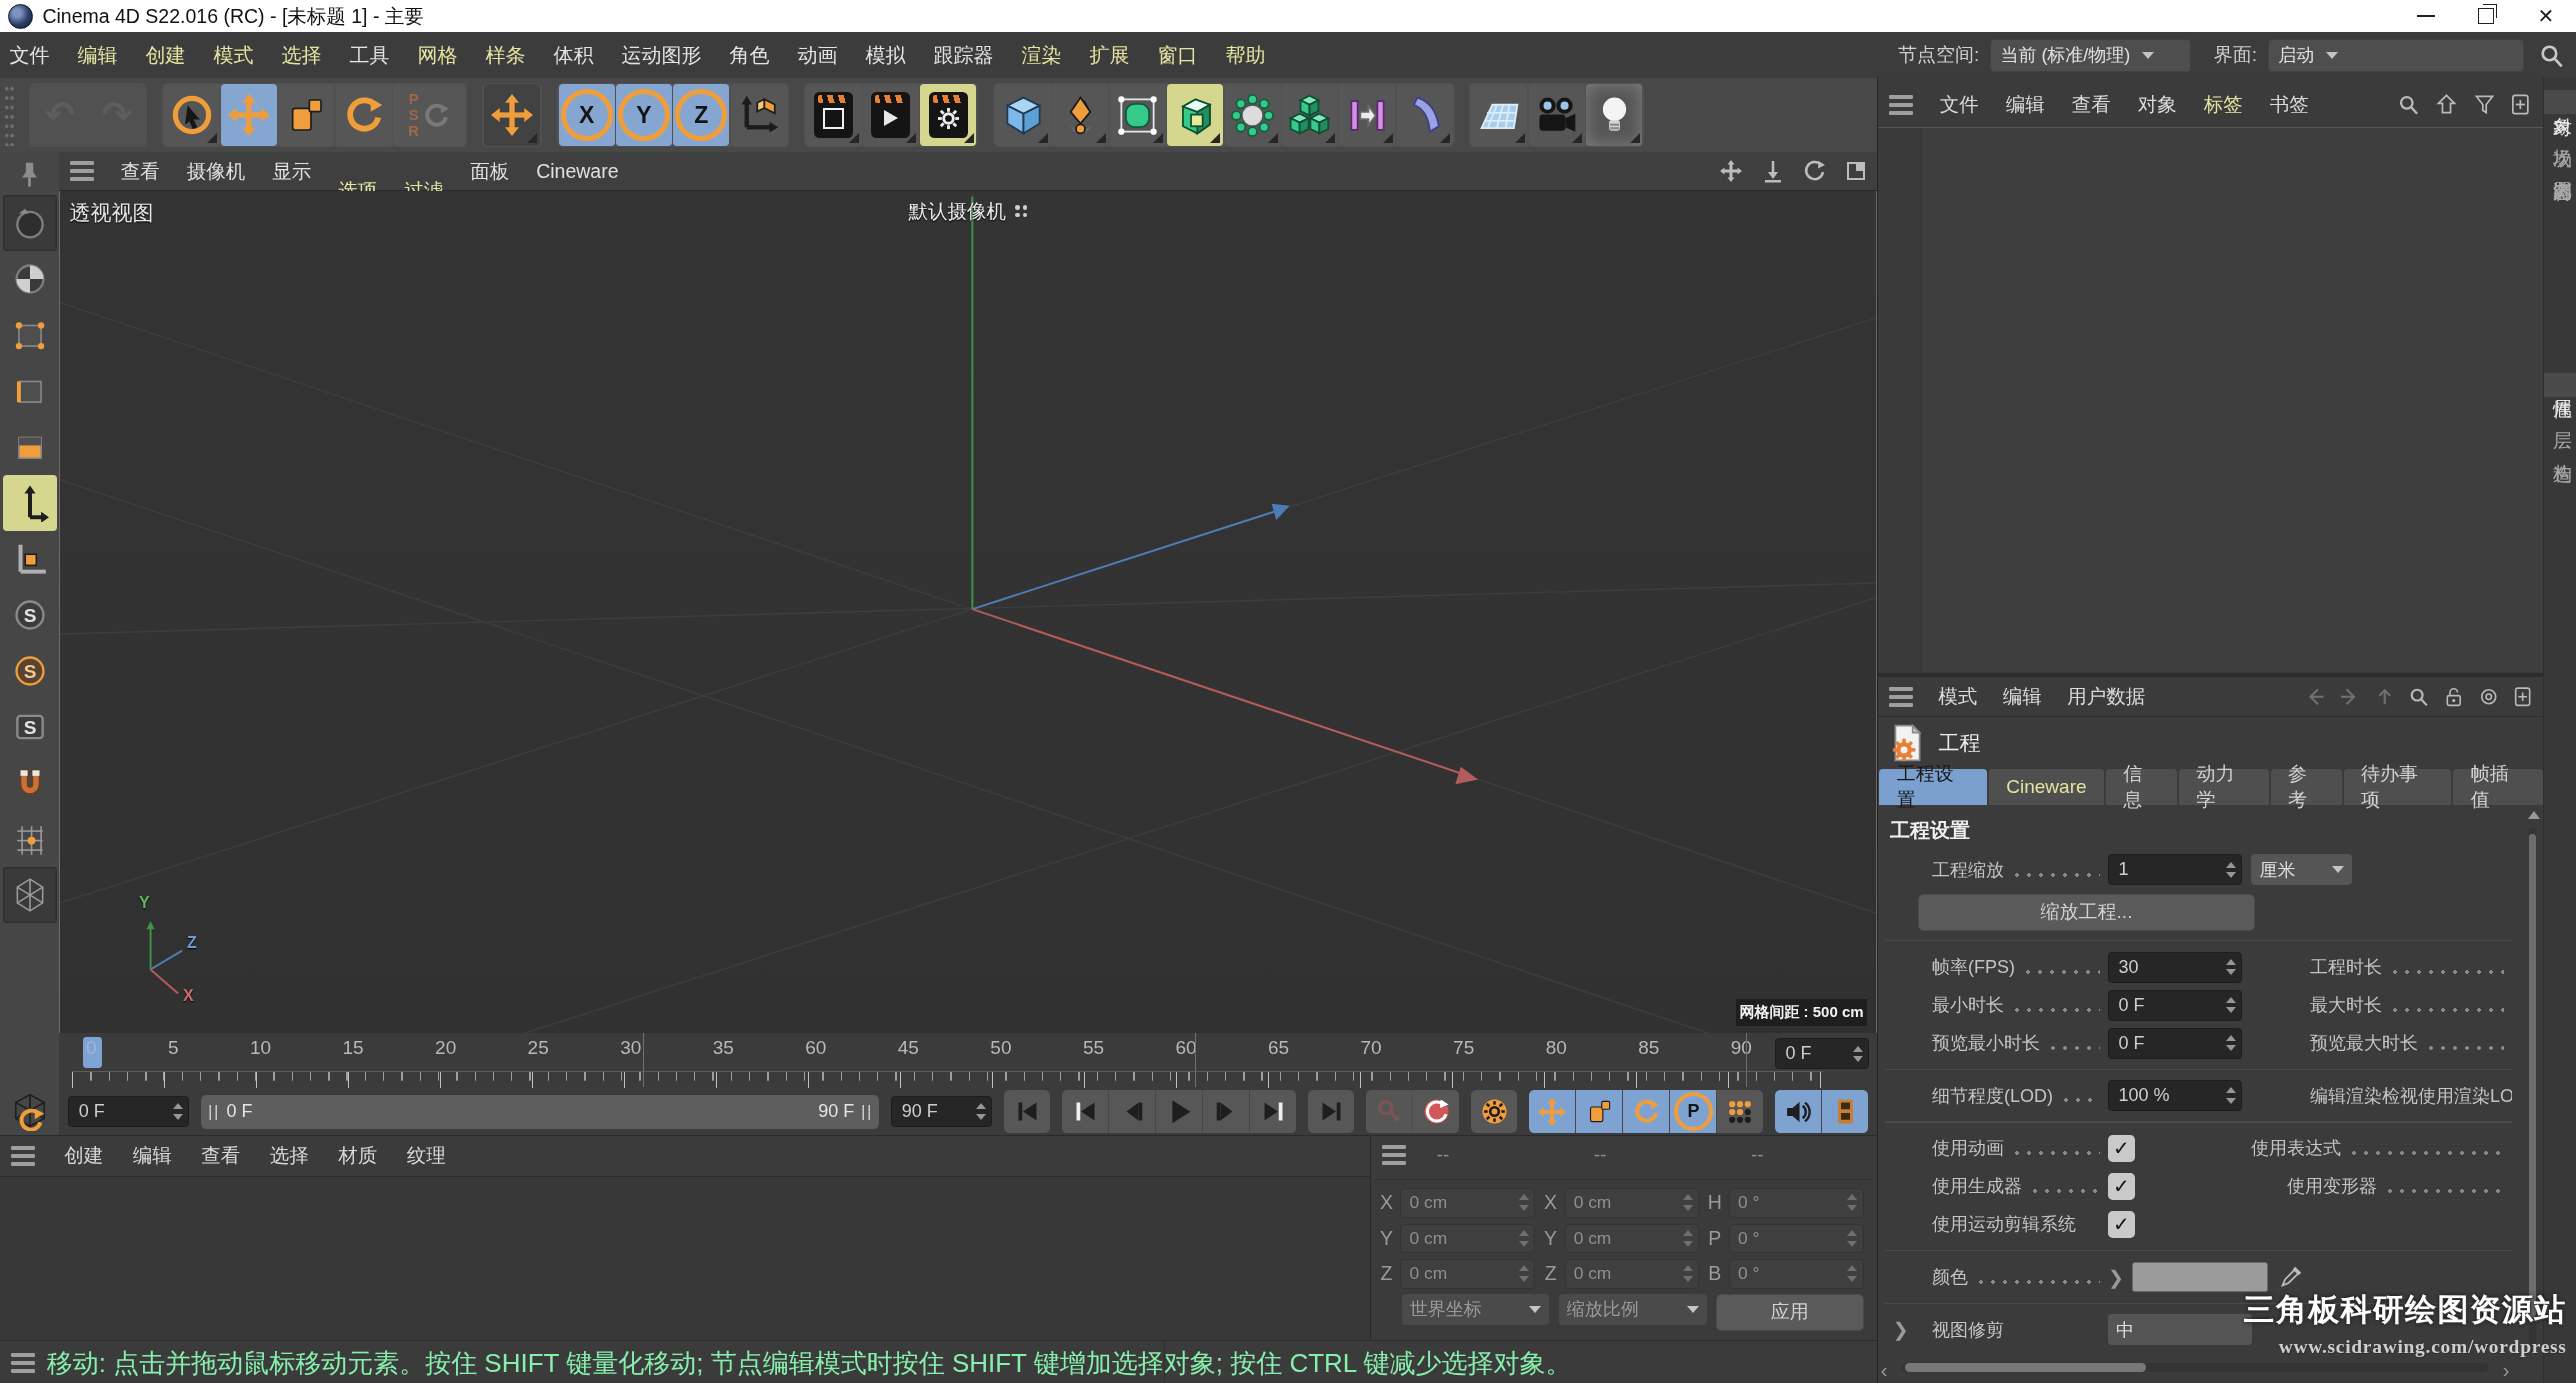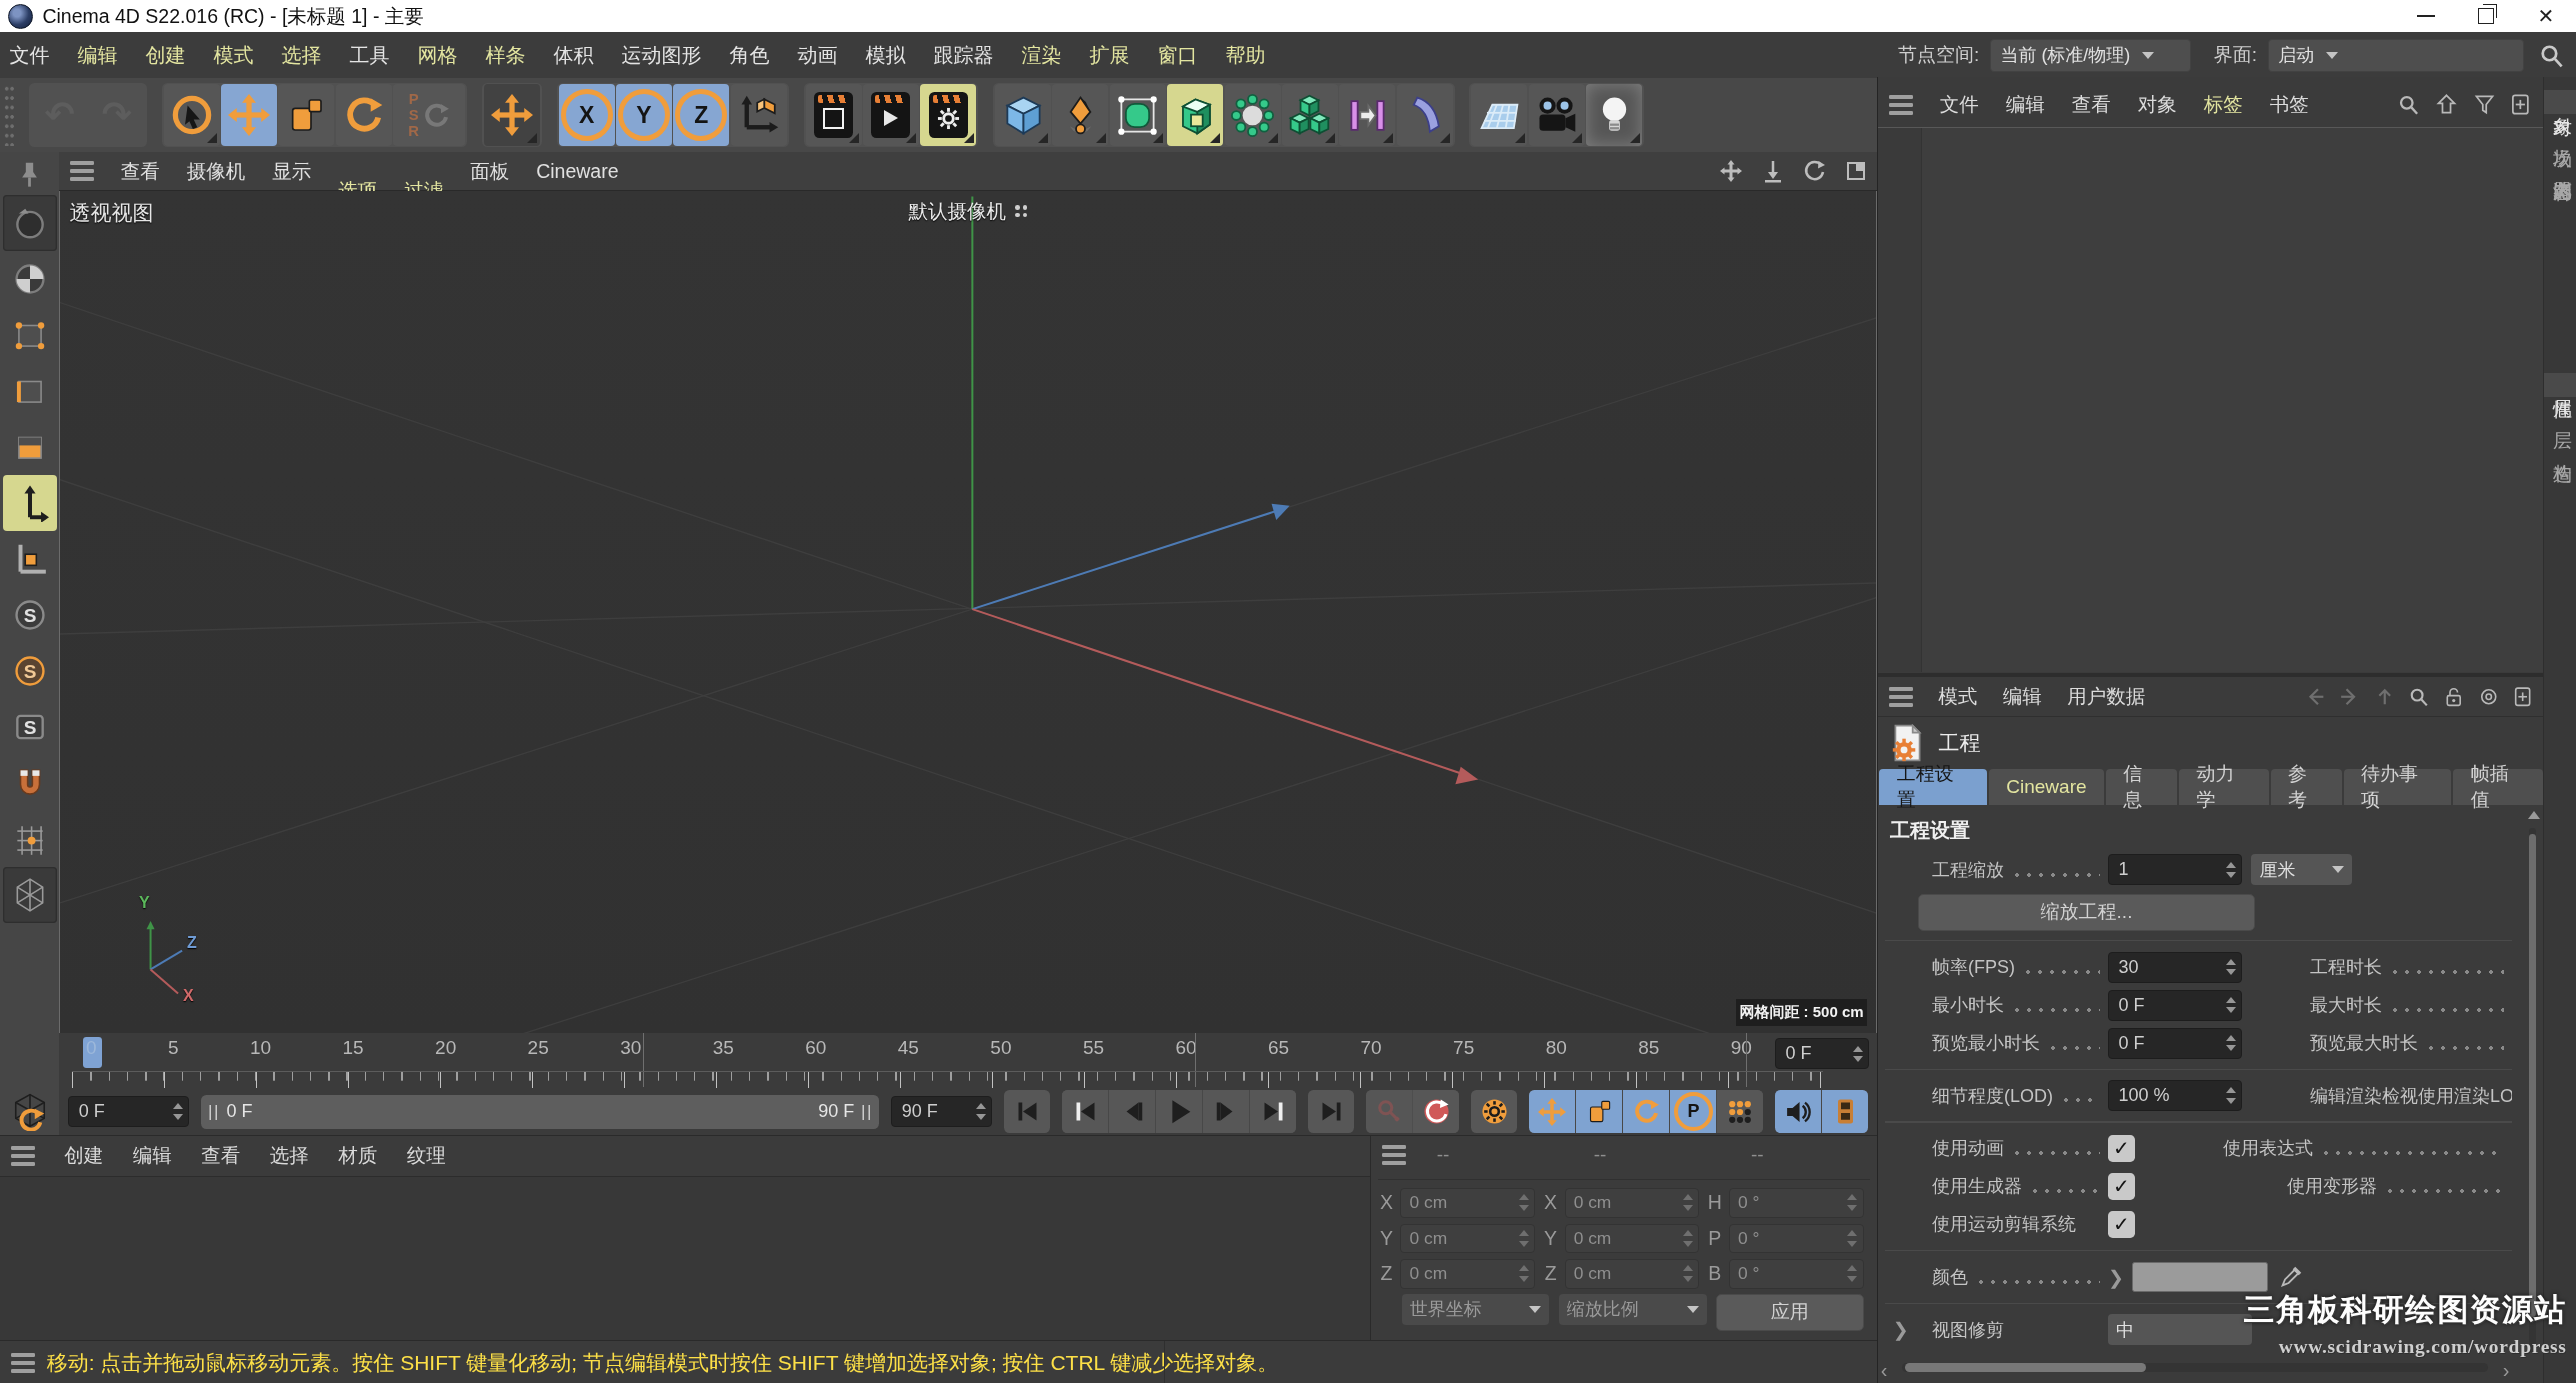--- a/index.html
+++ b/index.html
@@ -121,21 +121,21 @@
   .clabel{width:17.4px;text-align:center;color:#9a9a9a;font-size:19.5px;flex:none;}
   .cfield{flex:1;height:29.5px;background:#3f3f3f;border:1.3px solid #333;border-radius:4px;display:flex;align-items:center;color:#8f8f8f;font-size:17.4px;box-sizing:border-box;}
   .cfield .val{padding-left:8px;}
   .cfield .chev .up{border-bottom-color:#6f6f6f;}
   .cfield .chev .dn{border-top-color:#6f6f6f;}
   #coords-bottom{position:absolute;left:6.7px;right:6.7px;bottom:9.4px;display:grid;grid-template-columns:1fr 1fr 1fr;grid-column-gap:9.4px;padding:0 6.7px 0 24px;}
   #coords-bottom .dd{color:#9a9a9a;background:#4a4a4a;}
 
   
   #statusbar{left:0;top:1340px;width:1877px;height:44px;background:#3b3b3b;border-top:1.3px solid #2a2a2a;display:flex;align-items:center;}
-  #status-text{font-size:21px;color:#fde047;margin-left:12px;white-space:nowrap;}
+  #status-text{font-size:26px;color:#86efac;margin-left:12px;white-space:nowrap;}
   #status-div{position:absolute;left:1164px;top:0;bottom:0;width:1.3px;background:#2f2f2f;}
 
   
   #right-panel{left:1877px;top:77px;width:699px;height:1306px;background:#3b3b3b;border-left:1.3px solid #242424;box-sizing:border-box;}
   #side-strip{position:absolute;right:0;top:0;width:32px;bottom:0;background:#383838;border-left:1.3px solid #2e2e2e;}
   .vtab{writing-mode:vertical-rl;font-size:19px;color:#a8a8a8;padding:12px 5.4px;border-radius:0 4px 4px 0;margin-top:8px;}
   .vtab.active{background:#4a4a4a;color:#e6e6e6;}
 
   #om{position:absolute;left:0;top:6.7px;right:32px;height:588px;}
   #om-menu{height:42px;display:flex;align-items:center;}
@@ -1216,21 +1216,21 @@
       </div>
 
       <div class="adiv"></div>
 
       <div class="arow">
         <div class="acol1">
             <span class="albl">使用动画</span>
             <span class="leader"></span>
           </div>
         <span class="cbx"></span>
-        <div class="acol2" style="margin-left:88px">
+        <div class="acol2" style="margin-left:116px">
             <span class="albl">使用表达式</span>
             <span class="leader"></span>
           </div>
       </div>
       <div class="arow">
         <div class="acol1">
             <span class="albl">使用生成器</span>
             <span class="leader"></span>
           </div>
         <span class="cbx"></span>

